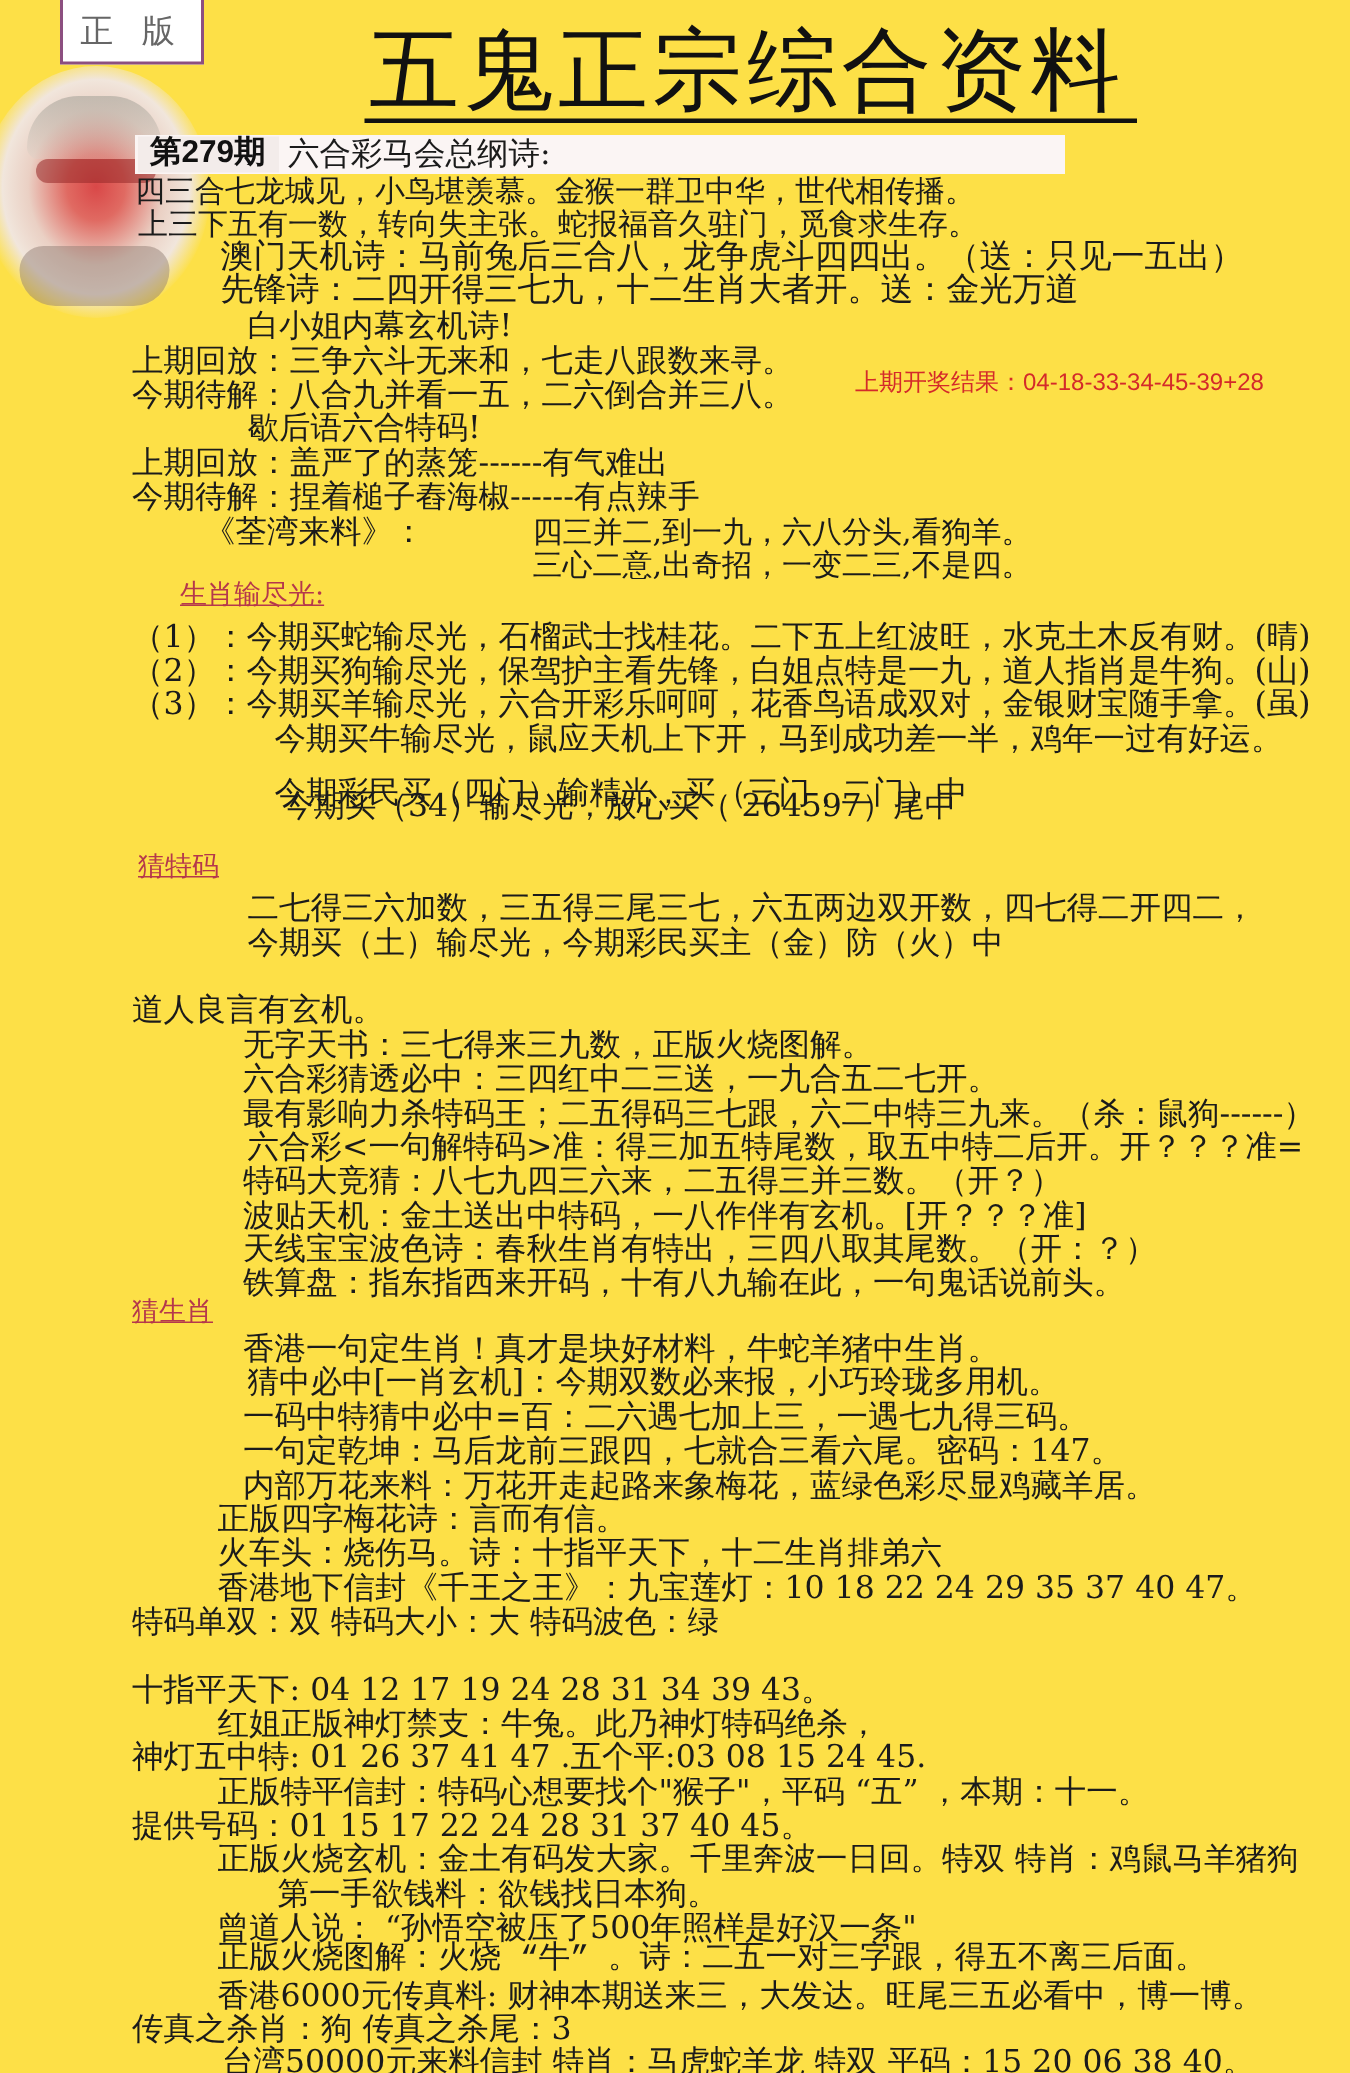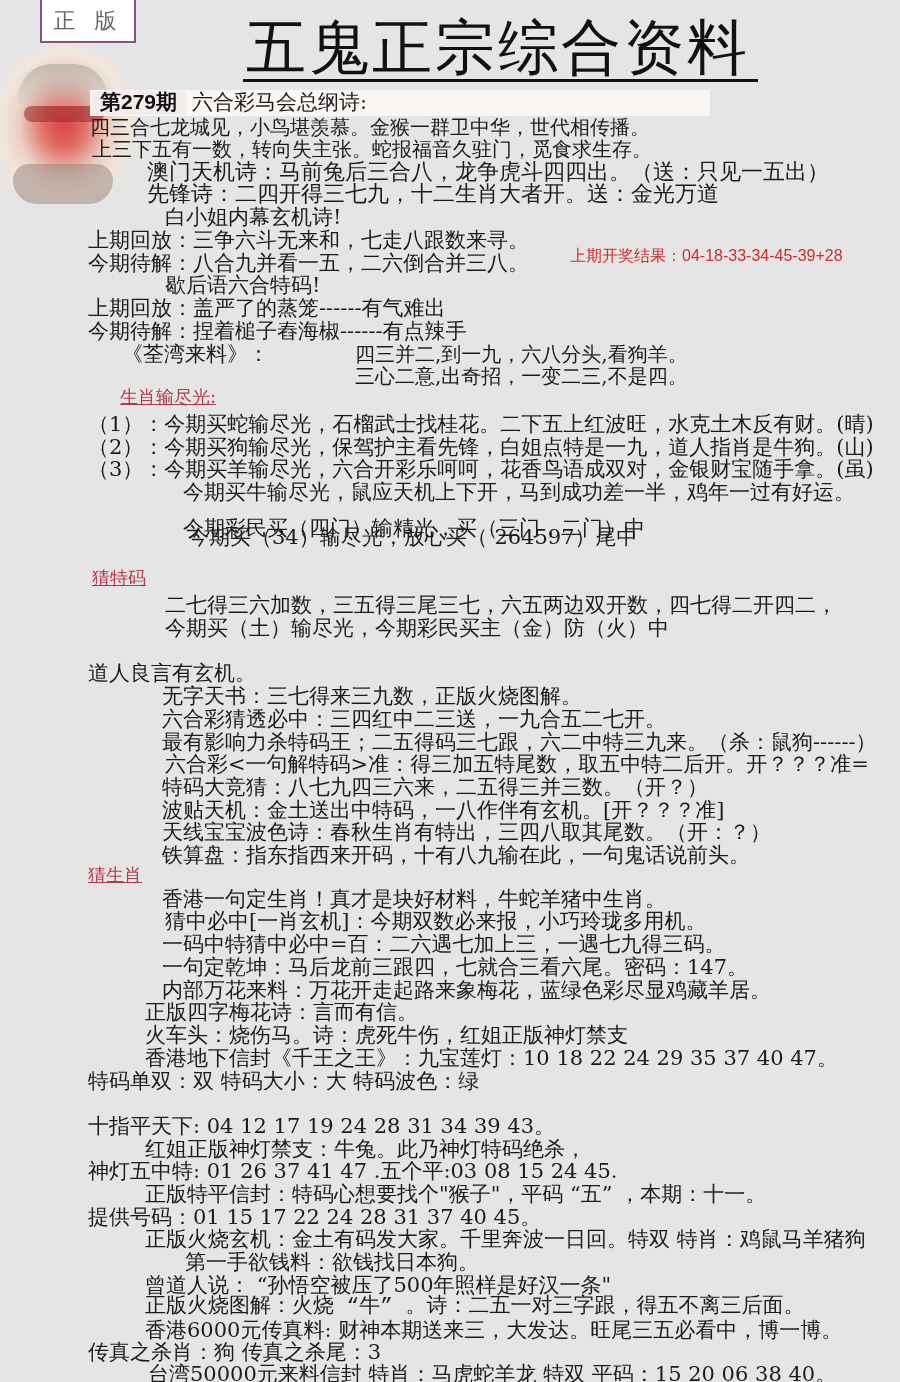--- a/index.html
+++ b/index.html
@@ -1,21 +1,21 @@
 <!DOCTYPE html>
 <html><head>
   <meta charset="utf-8">
   <style>
     html, body { margin: 0; padding: 0; background: #ffffff; }
     #page {
       position: relative;
       width: 900px;
       height: 1382px;
       overflow: hidden;
-      background: #e5e5e5;
+      background: #fde047;
       font-family: "DejaVu Serif", "Liberation Serif", serif;
       color: #1b1b1b;
     }
     .badge {
       position: absolute; left: 40px; top: -2px; width: 92px; height: 41px;
       border: 2px solid #8c4f80; box-sizing: content-box;
       display: flex; align-items: center; justify-content: center;
       font-size: 22px; letter-spacing: 6px; color: #666666;
       background: #ffffff;
     }
@@ -107,21 +107,21 @@
   <div class="ln f21" style="left:88px;top:228px;">上期回放：三争六斗无来和，七走八跟数来寻。</div>
   <div class="ln f21" style="left:88px;top:251px;">今期待解：八合九并看一五，二六倒合并三八。</div>
   <div class="ln f21" style="left:165px;top:273px;">歇后语六合特码!</div>
   <div class="ln f21" style="left:88px;top:296px;">上期回放：盖严了的蒸笼------有气难出</div>
   <div class="ln f21" style="left:88px;top:319px;">今期待解：捏着槌子舂海椒------有点辣手</div>
 
   <div class="result">
     <span>上期开奖结果：</span><span>04-18-33-34-45-39+28</span>
   </div>
 
-  <div class="ln f21" style="left:122px;top:342px;text-align:right;">《荃湾来料》：</div>
+  <div class="ln f21" style="left:136px;top:342px;text-align:right;">《荃湾来料》：</div>
   <div class="ln f20" style="left:355px;top:342px;">四三并二,到一九，六八分头,看狗羊。</div>
   <div class="ln f20" style="left:355px;top:364px;">三心二意,出奇招，一变二三,不是四。</div>
 
   <div class="head" style="left:120px;top:384px;">生肖输尽光:</div>
   <div class="ln f21" style="left:88px;top:412px;">（1）：今期买蛇输尽光，石榴武士找桂花。二下五上红波旺，水克土木反有财。(晴)</div>
   <div class="ln f21" style="left:88px;top:435px;">（2）：今期买狗输尽光，保驾护主看先锋，白姐点特是一九，道人指肖是牛狗。(山)</div>
   <div class="ln f21" style="left:88px;top:457px;">（3）：今期买羊输尽光，六合开彩乐呵呵，花香鸟语成双对，金银财宝随手拿。(虽)</div>
   <div class="ln f21" style="left:183px;top:480px;">今期买牛输尽光，鼠应天机上下开，马到成功差一半，鸡年一过有好运。</div>
   <div class="ln f21" style="left:183px;top:516px;">今期彩民买（四门）输精光，买（三门，二门）中</div>
   <div class="ln f21" style="left:188px;top:525px;">今期买（34）输尽光，放心买（ 264597）尾中</div>
@@ -139,21 +139,21 @@
   <div class="ln f21" style="left:162px;top:820px;">天线宝宝波色诗：春秋生肖有特出，三四八取其尾数。（开：？）</div>
   <div class="ln f21" style="left:162px;top:843px;">铁算盘：指东指西来开码，十有八九输在此，一句鬼话说前头。</div>
 
   <div class="head" style="left:88px;top:862px;">猜生肖</div>
   <div class="ln f21" style="left:162px;top:887px;">香港一句定生肖！真才是块好材料，牛蛇羊猪中生肖。</div>
   <div class="ln f21" style="left:165px;top:909px;">猜中必中[一肖玄机]：今期双数必来报，小巧玲珑多用机。</div>
   <div class="ln f21" style="left:162px;top:932px;">一码中特猜中必中=百：二六遇七加上三，一遇七九得三码。</div>
   <div class="ln f21" style="left:162px;top:955px;">一句定乾坤：马后龙前三跟四，七就合三看六尾。密码：147。</div>
   <div class="ln f21" style="left:162px;top:978px;">内部万花来料：万花开走起路来象梅花，蓝绿色彩尽显鸡藏羊居。</div>
   <div class="ln f21" style="left:145px;top:1000px;">正版四字梅花诗：言而有信。</div>
-  <div class="ln f21" style="left:145px;top:1023px;">火车头：烧伤马。诗：虎死牛伤，红姐正版神灯禁支</div>
+  <div class="ln f21" style="left:145px;top:1023px;">火车头：烧伤马。诗：十指平天下，十二生肖排弟六</div>
   <div class="ln f21" style="left:145px;top:1046px;">香港地下信封《千王之王》：九宝莲灯：10 18 22 24 29 35 37 40 47。</div>
   <div class="ln f21" style="left:88px;top:1069px;">特码单双：双 特码大小：大 特码波色：绿</div>
   <div class="ln f21" style="left:88px;top:1114px;">十指平天下: 04 12 17 19 24 28 31 34 39 43。</div>
   <div class="ln f21" style="left:145px;top:1137px;">红姐正版神灯禁支：牛兔。此乃神灯特码绝杀，</div>
   <div class="ln f21" style="left:88px;top:1159px;">神灯五中特: 01 26 37 41 47 .五个平:03 08 15 24 45.</div>
   <div class="ln f21" style="left:145px;top:1182px;">正版特平信封：特码心想要找个"猴子"，平码 “五” ，本期：十一。</div>
   <div class="ln f21" style="left:88px;top:1205px;">提供号码：01 15 17 22 24 28 31 37 40 45。</div>
   <div class="ln f21" style="left:145px;top:1227px;">正版火烧玄机：金土有码发大家。千里奔波一日回。特双 特肖：鸡鼠马羊猪狗</div>
   <div class="ln f21" style="left:185px;top:1250px;">第一手欲钱料：欲钱找日本狗。</div>
   <div class="ln f21" style="left:145px;top:1273px;">曾道人说： “孙悟空被压了500年照样是好汉一条"</div>

